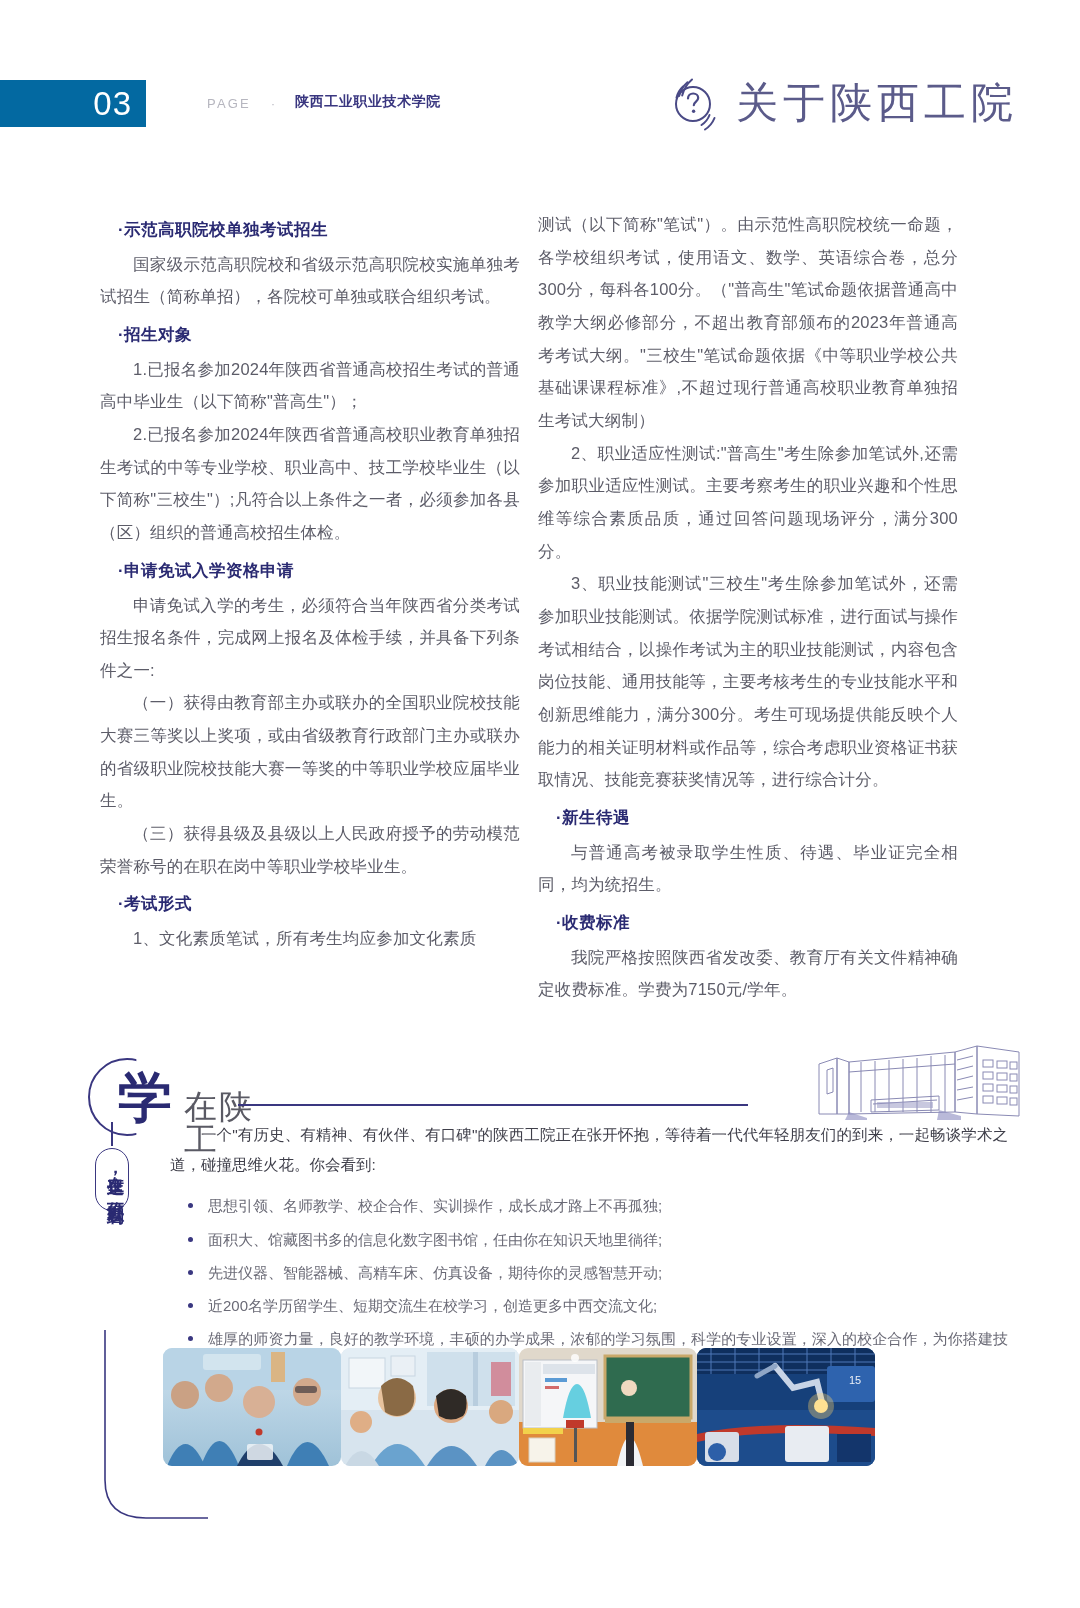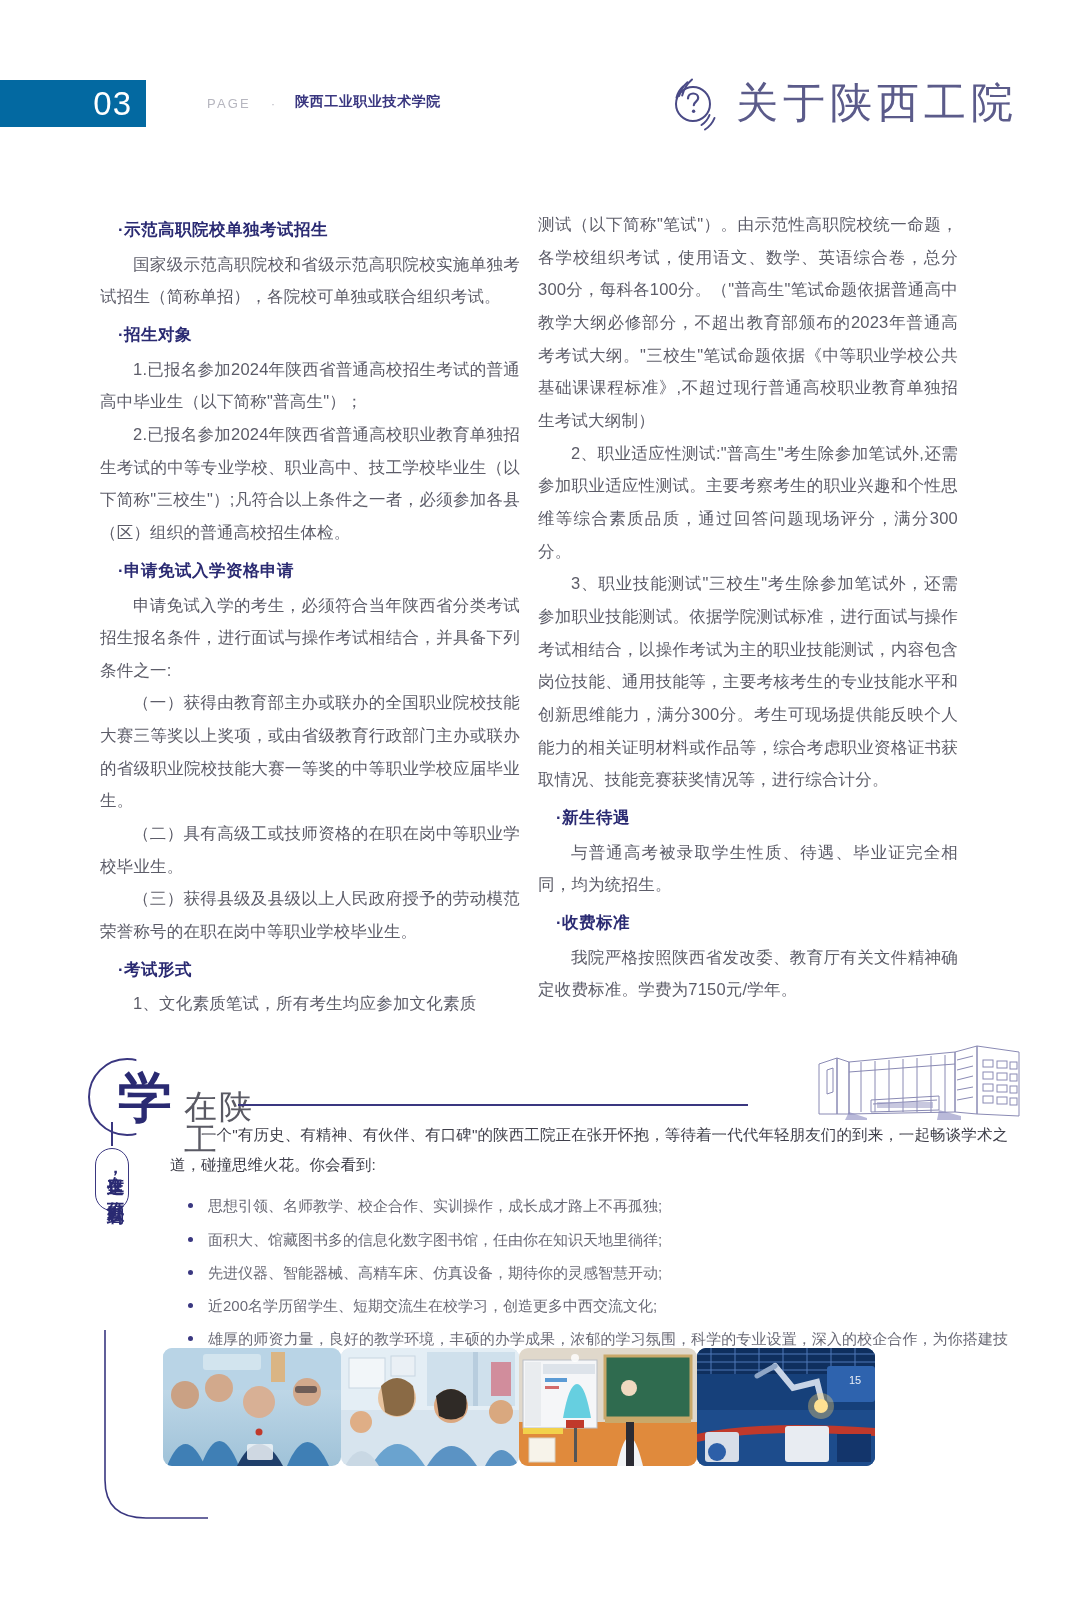--- a/index.html
+++ b/index.html
@@ -329,23 +329,22 @@
 </div>
 
 <div class="body-cols">
   <div class="col col-left">
     <div class="sec-head">·示范高职院校单独考试招生</div>
     <p class="para indent">国家级示范高职院校和省级示范高职院校实施单独考试招生（简称单招），各院校可单独或联合组织考试。</p>
     <div class="sec-head">·招生对象</div>
     <p class="para indent">1.已报名参加2024年陕西省普通高校招生考试的普通高中毕业生（以下简称"普高生"）；</p>
     <p class="para indent">2.已报名参加2024年陕西省普通高校职业教育单独招生考试的中等专业学校、职业高中、技工学校毕业生（以下简称"三校生"）;凡符合以上条件之一者，必须参加各县（区）组织的普通高校招生体检。</p>
     <div class="sec-head">·申请免试入学资格申请</div>
-    <p class="para indent">申请免试入学的考生，必须符合当年陕西省分类考试招生报名条件，进行面试与操作考试相结合，并具备下列条件之一:</p>
+    <p class="para indent">申请免试入学的考生，必须符合当年陕西省分类考试招生报名条件，完成网上报名及体检手续，并具备下列条件之一:</p>
     <p class="para indent">（一）获得由教育部主办或联办的全国职业院校技能大赛三等奖以上奖项，或由省级教育行政部门主办或联办的省级职业院校技能大赛一等奖的中等职业学校应届毕业生。</p>
-    <p class="para indent">（二）具有高级工或技师资格的在职在岗中等职业学校毕业生。</p>
     <p class="para indent">（三）获得县级及县级以上人民政府授予的劳动模范荣誉称号的在职在岗中等职业学校毕业生。</p>
     <div class="sec-head">·考试形式</div>
     <p class="para indent">1、文化素质笔试，所有考生均应参加文化素质</p>
   </div>
 
   <div class="col col-right">
     <p class="para">测试（以下简称"笔试"）。由示范性高职院校统一命题，各学校组织考试，使用语文、数学、英语综合卷，总分300分，每科各100分。（"普高生"笔试命题依据普通高中教学大纲必修部分，不超出教育部颁布的2023年普通高考考试大纲。"三校生"笔试命题依据《中等职业学校公共基础课课程标准》,不超过现行普通高校职业教育单独招生考试大纲制）</p>
     <p class="para indent">2、职业适应性测试:"普高生"考生除参加笔试外,还需参加职业适应性测试。主要考察考生的职业兴趣和个性思维等综合素质品质，通过回答问题现场评分，满分300分。</p>
     <p class="para indent">3、职业技能测试"三校生"考生除参加笔试外，还需参加职业技能测试。依据学院测试标准，进行面试与操作考试相结合，以操作考试为主的职业技能测试，内容包含岗位技能、通用技能等，主要考核考生的专业技能水平和创新思维能力，满分300分。考生可现场提供能反映个人能力的相关证明材料或作品等，综合考虑职业资格证书获取情况、技能竞赛获奖情况等，进行综合计分。</p>
     <div class="sec-head">·新生待遇</div>

